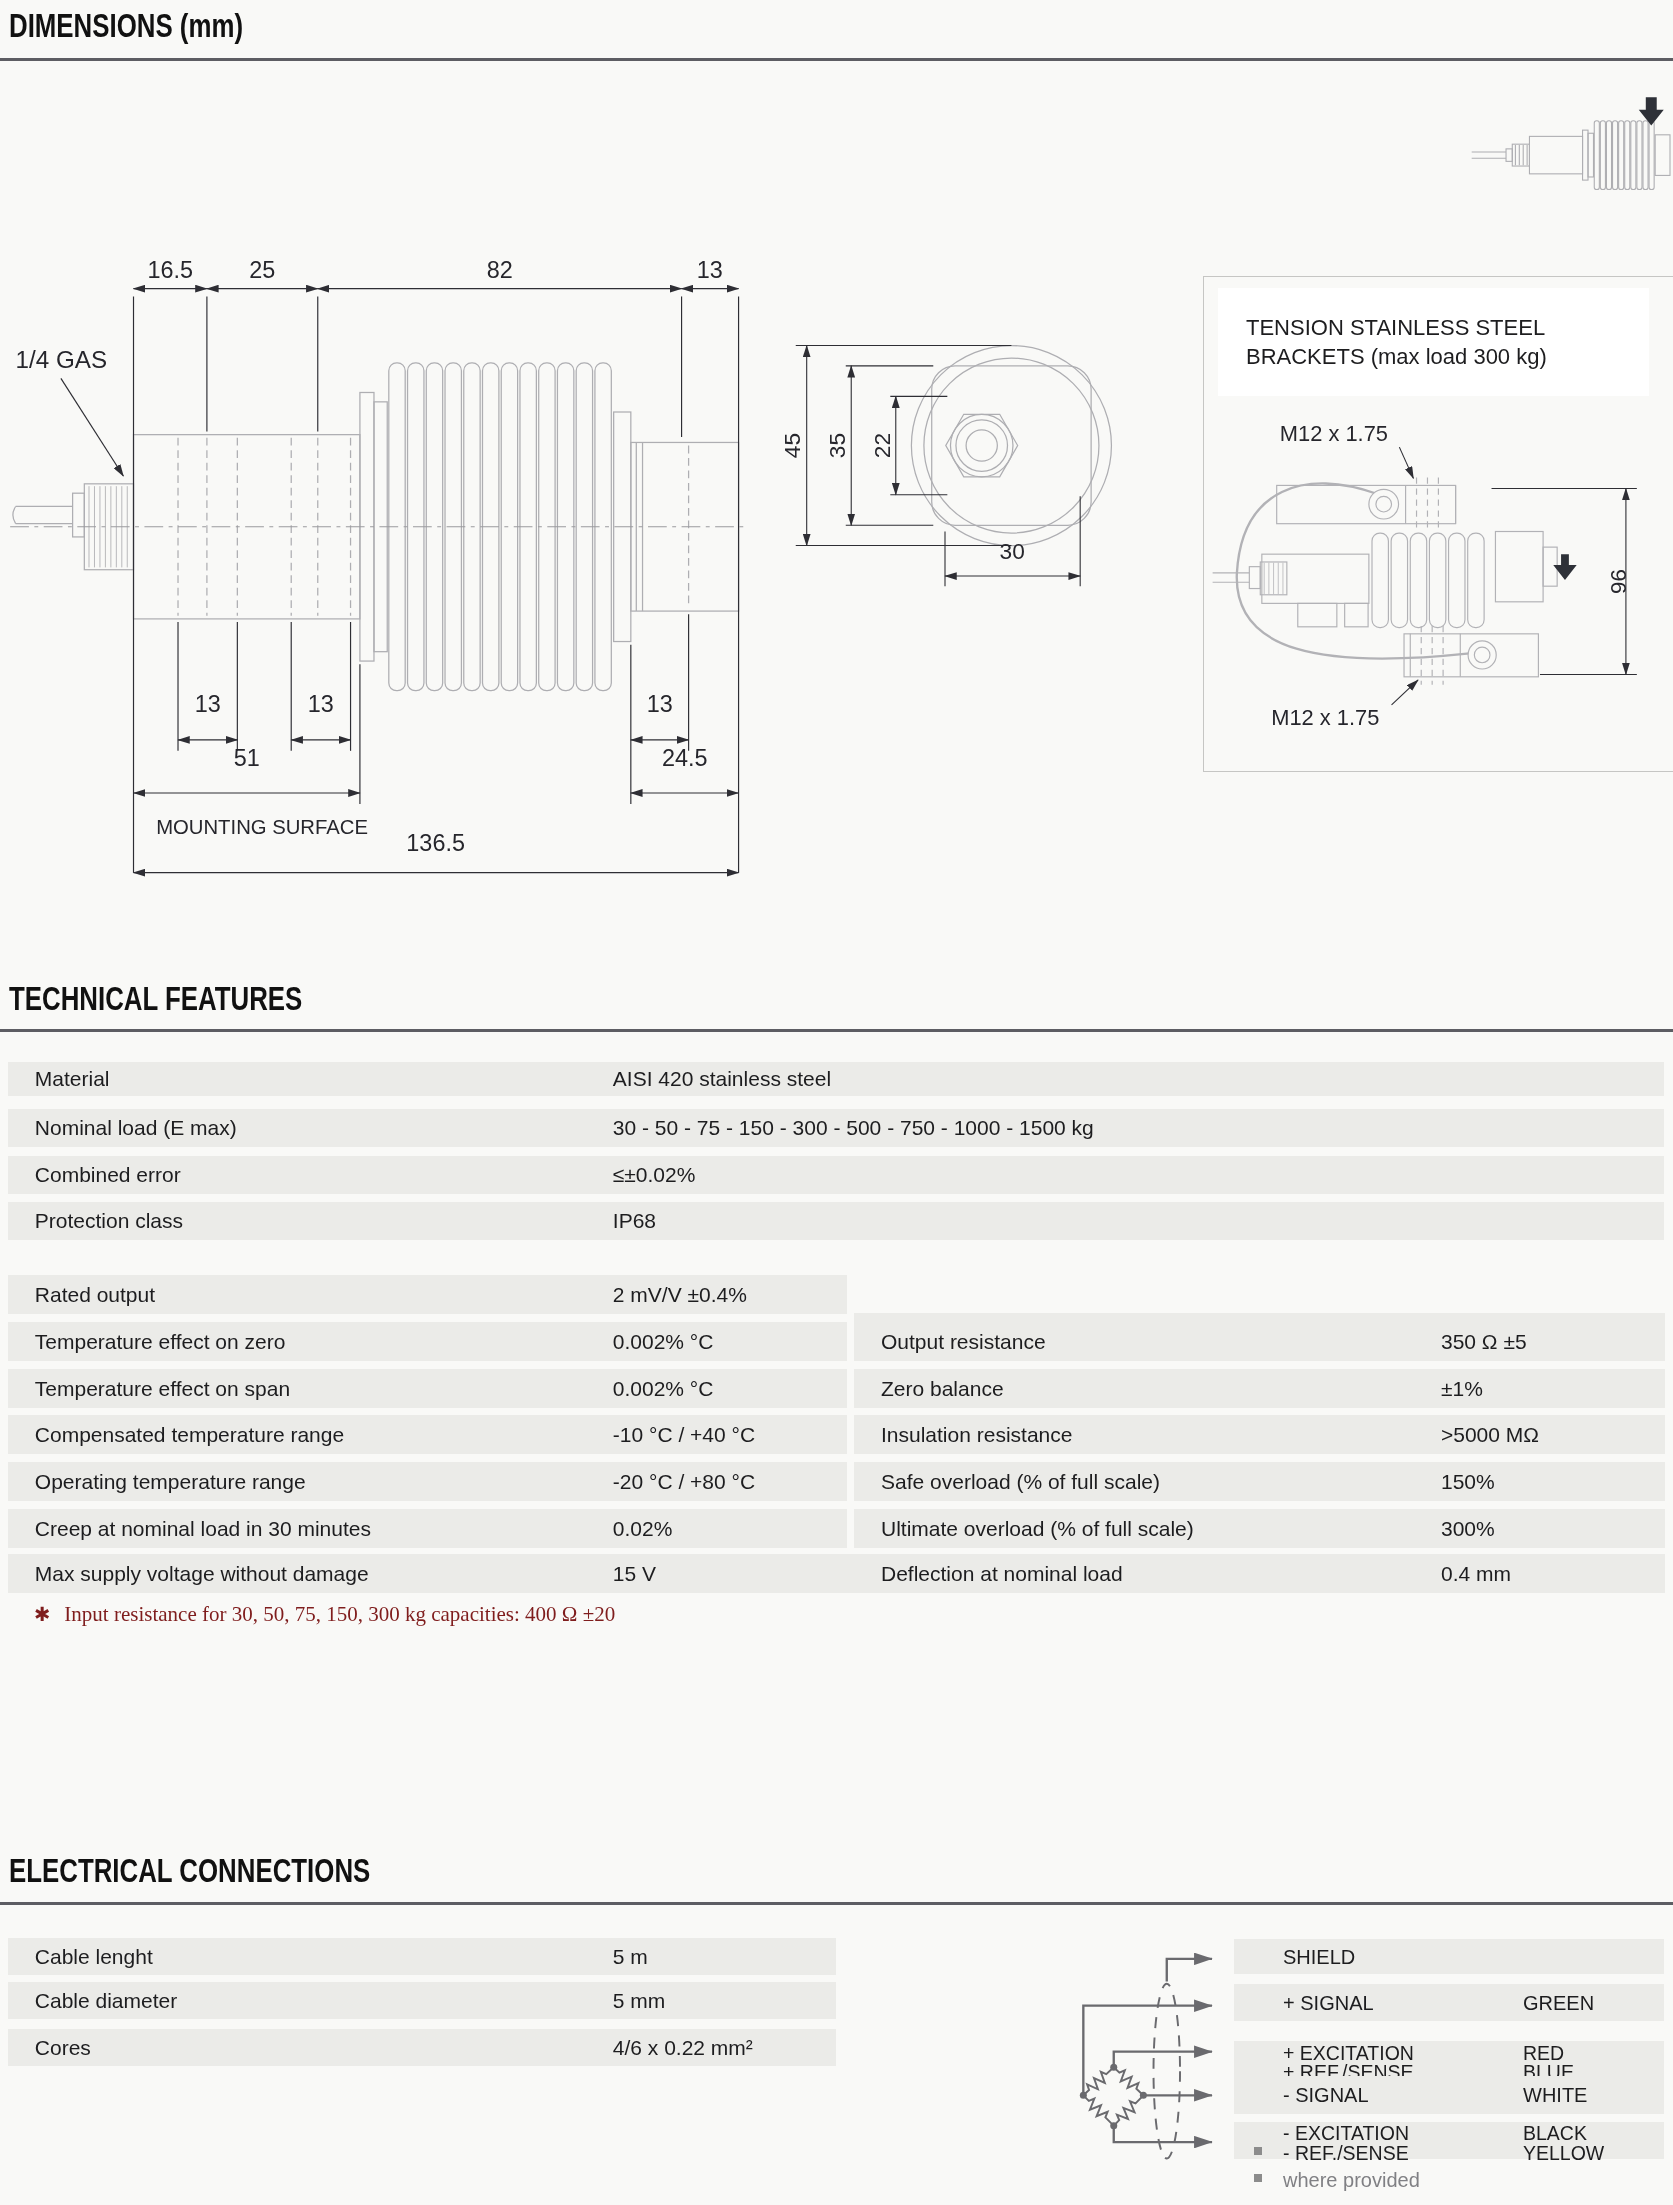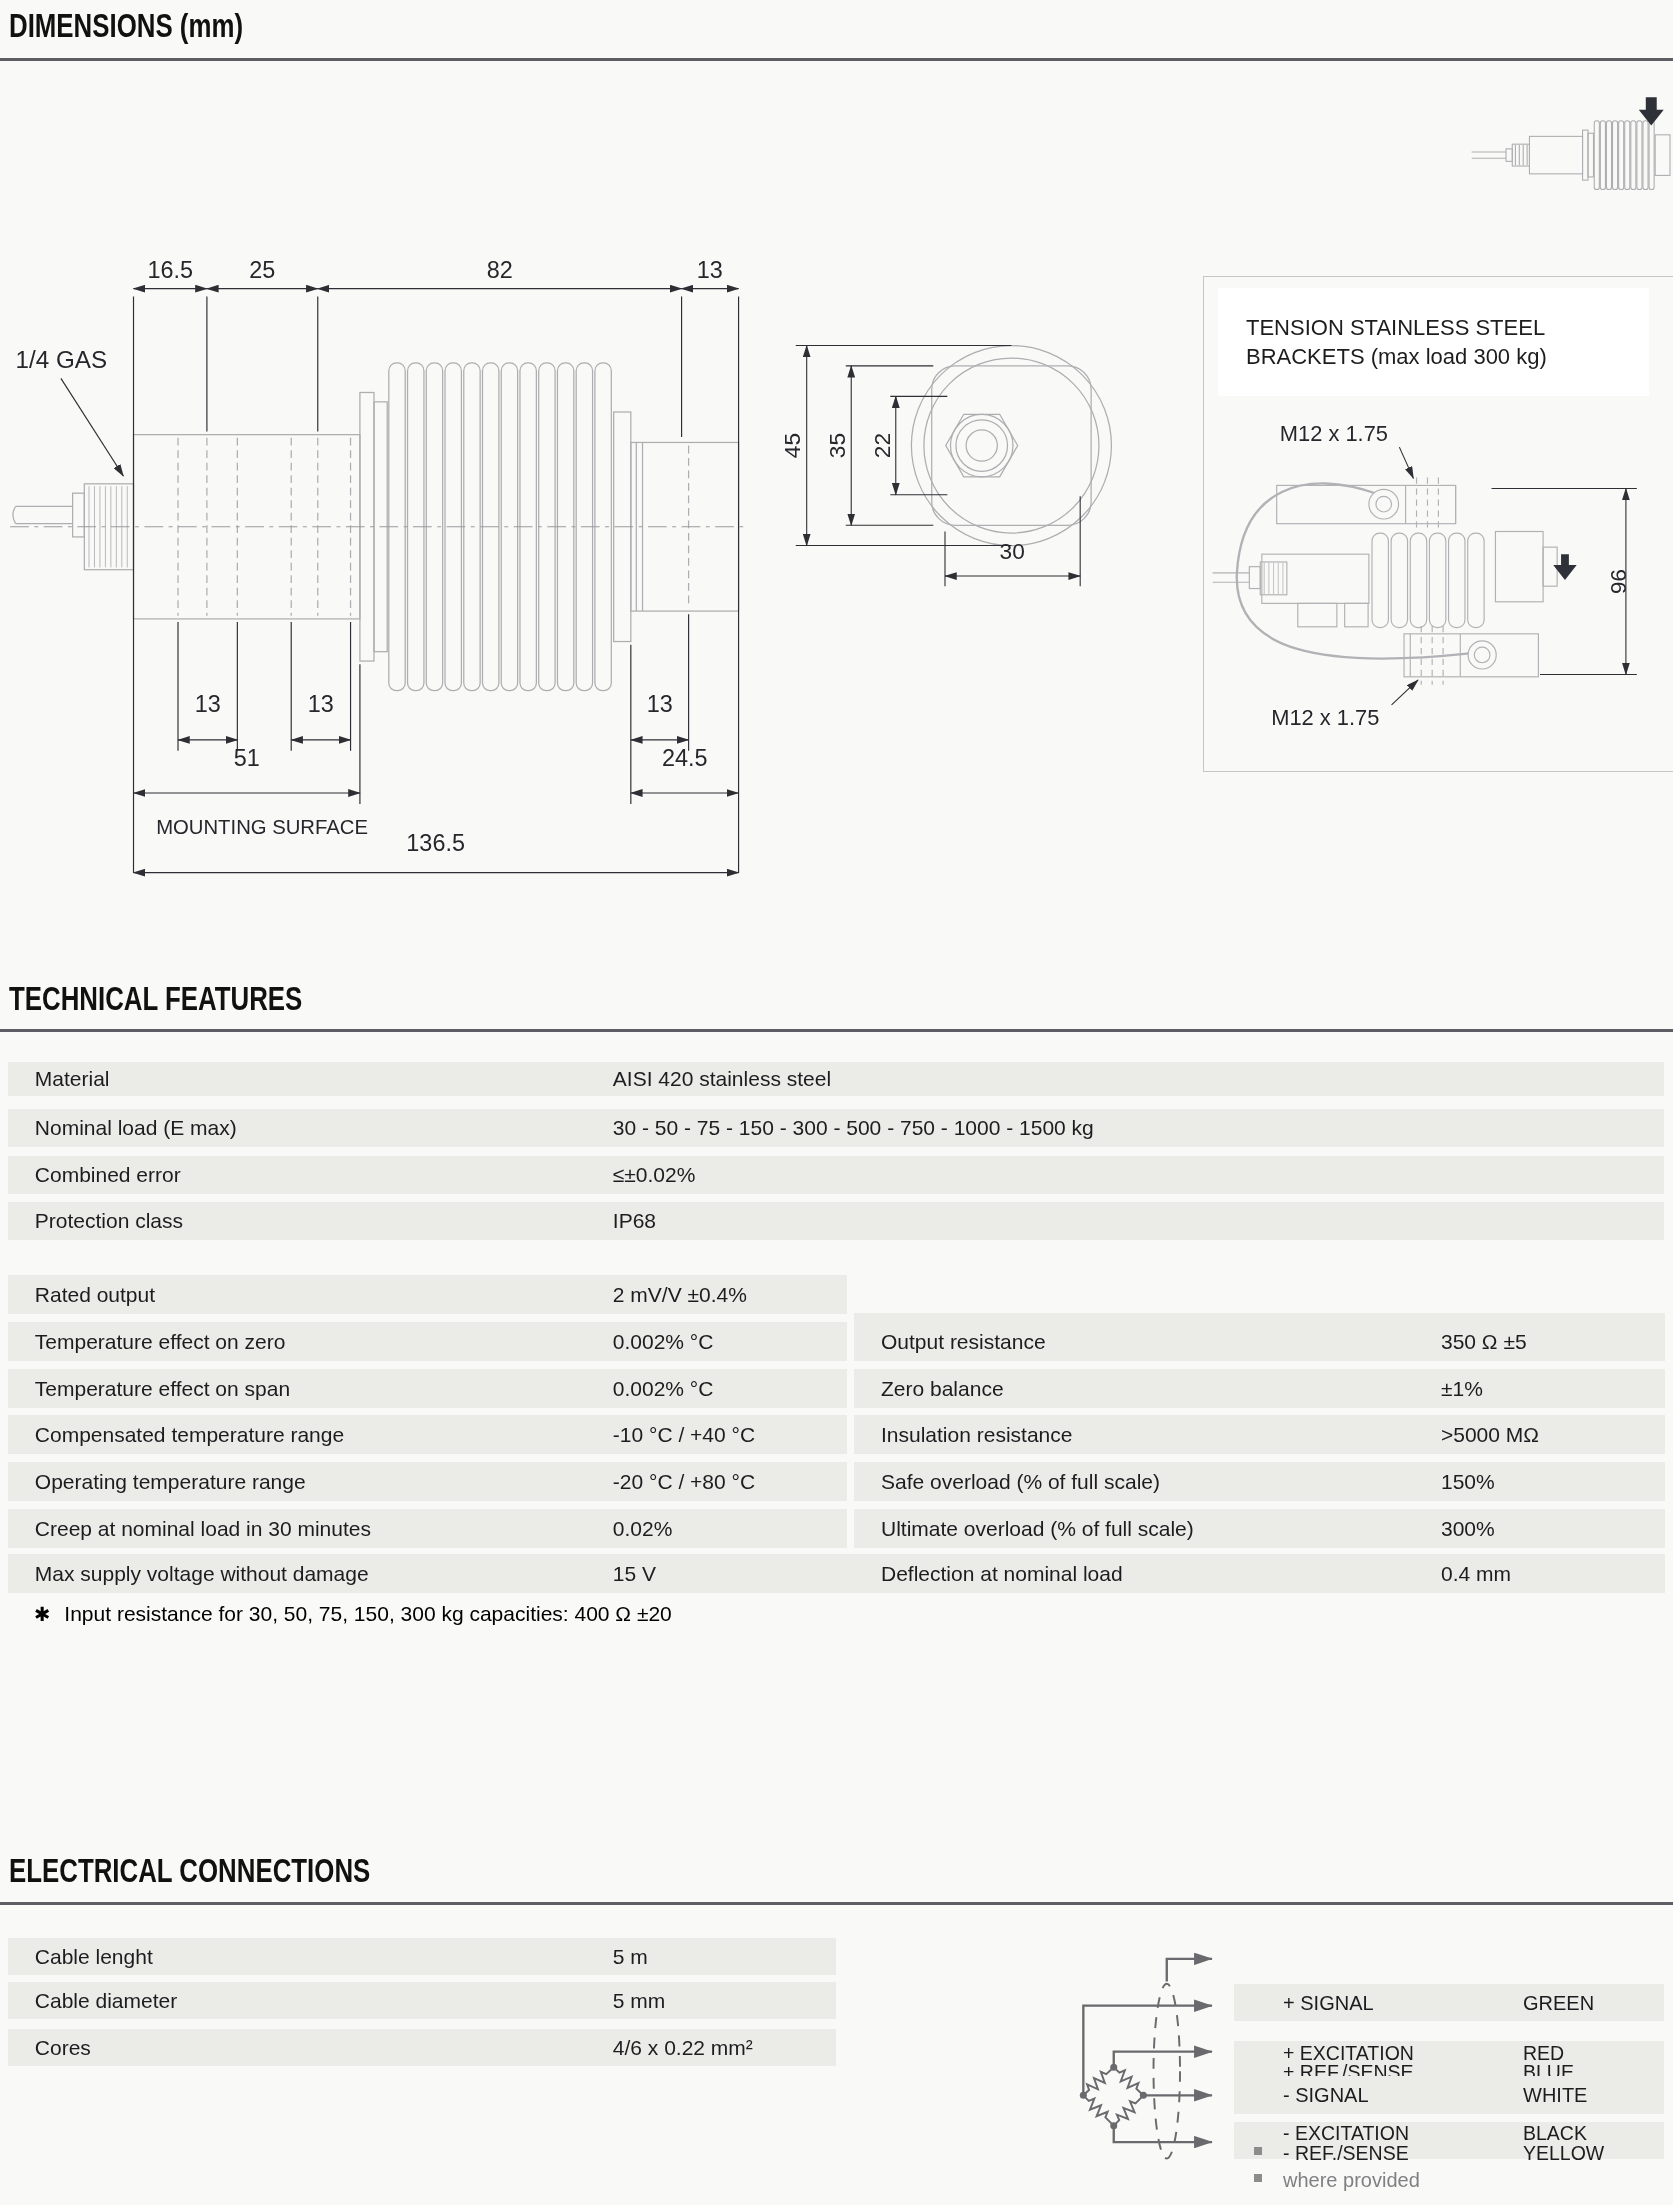--- a/index.html
+++ b/index.html
@@ -7,21 +7,21 @@
         font-family:"Liberation Sans",sans-serif;color:#1d1d1f;overflow:hidden;}
   .sec-title{position:absolute;left:9.4px;font-size:34px;font-weight:700;color:#111;
              transform:scaleX(0.76);transform-origin:0 50%;white-space:nowrap;letter-spacing:0;}
   .rule{position:absolute;left:0;width:1673px;height:3.1px;background:#5d5d63;}
   
   .row{position:absolute;background:#ebebe8;}
   .lab{position:absolute;left:27px;top:50%;transform:translateY(-50%);font-size:21px;white-space:nowrap;}
   .val{position:absolute;left:605px;top:50%;transform:translateY(-50%);font-size:21px;white-space:nowrap;}
   .rval{position:absolute;left:587px;top:50%;transform:translateY(-50%);font-size:21px;white-space:nowrap;}
   .note-star{position:absolute;left:716px;top:50%;transform:translateY(-50%);font-size:19px;color:#8c8c8c;}
-  .footnote{position:absolute;left:34px;top:1602px;font-size:21px;color:#000000;white-space:nowrap;}
+  .footnote{position:absolute;left:34px;top:1602px;font-size:21px;color:#7f1d1d;white-space:nowrap;font-family:Liberation Serif, serif;}
   .footnote .star{margin-right:14px;font-size:19.5px;}
   
   .panel{position:absolute;left:1203px;top:276px;width:462px;height:494px;border:0.8px solid #c6c6c4;padding-left:24px;}
   .panel-titlebox{position:absolute;left:14px;top:11px;width:431px;height:108px;background:#ffffff;}
   .panel-titlebox div{margin-left:28px;font-size:22px;line-height:29px;color:#1d1d1f;}
   .panel-titlebox div:first-child{margin-top:25px;}
   
   .w-row{position:absolute;left:0;width:430px;background:#ebebe8;}
   .w-row .w-lab{position:absolute;left:49px;white-space:nowrap;}
   .w-row .w-col{position:absolute;left:289px;white-space:nowrap;}
@@ -407,20 +407,24 @@
     </g>
     <g fill="#6a6a6e">
       <circle cx="203" cy="221" r="4.5"></circle>
         <circle cx="242" cy="185" r="4.5"></circle>
       <circle cx="280" cy="221" r="4.5"></circle>
         <circle cx="242" cy="260" r="4.5"></circle>
     </g>
   </svg>
 
   <div style="position:absolute;left:1234px;top:1939px;width:430px;height:266px;">
+    <div class="w-row w-one" style="top:0;height:35px;">
+      <span class="w-lab">SHIELD</span>
+      <span class="w-col"></span>
+    </div>
     <div class="w-row w-one" style="top:45px;height:37px;">
       <span class="w-lab">+ SIGNAL</span>
       <span class="w-col">GREEN</span>
     </div>
     <div class="w-row w-two" style="top:102px;height:50px;">
       <span class="w-bullet" style="bottom:4.7px;"></span>
       <div class="w-line" style="top:0;">
         <span class="w-lab">+ EXCITATION</span>
         <span class="w-col">RED</span>
       </div>

